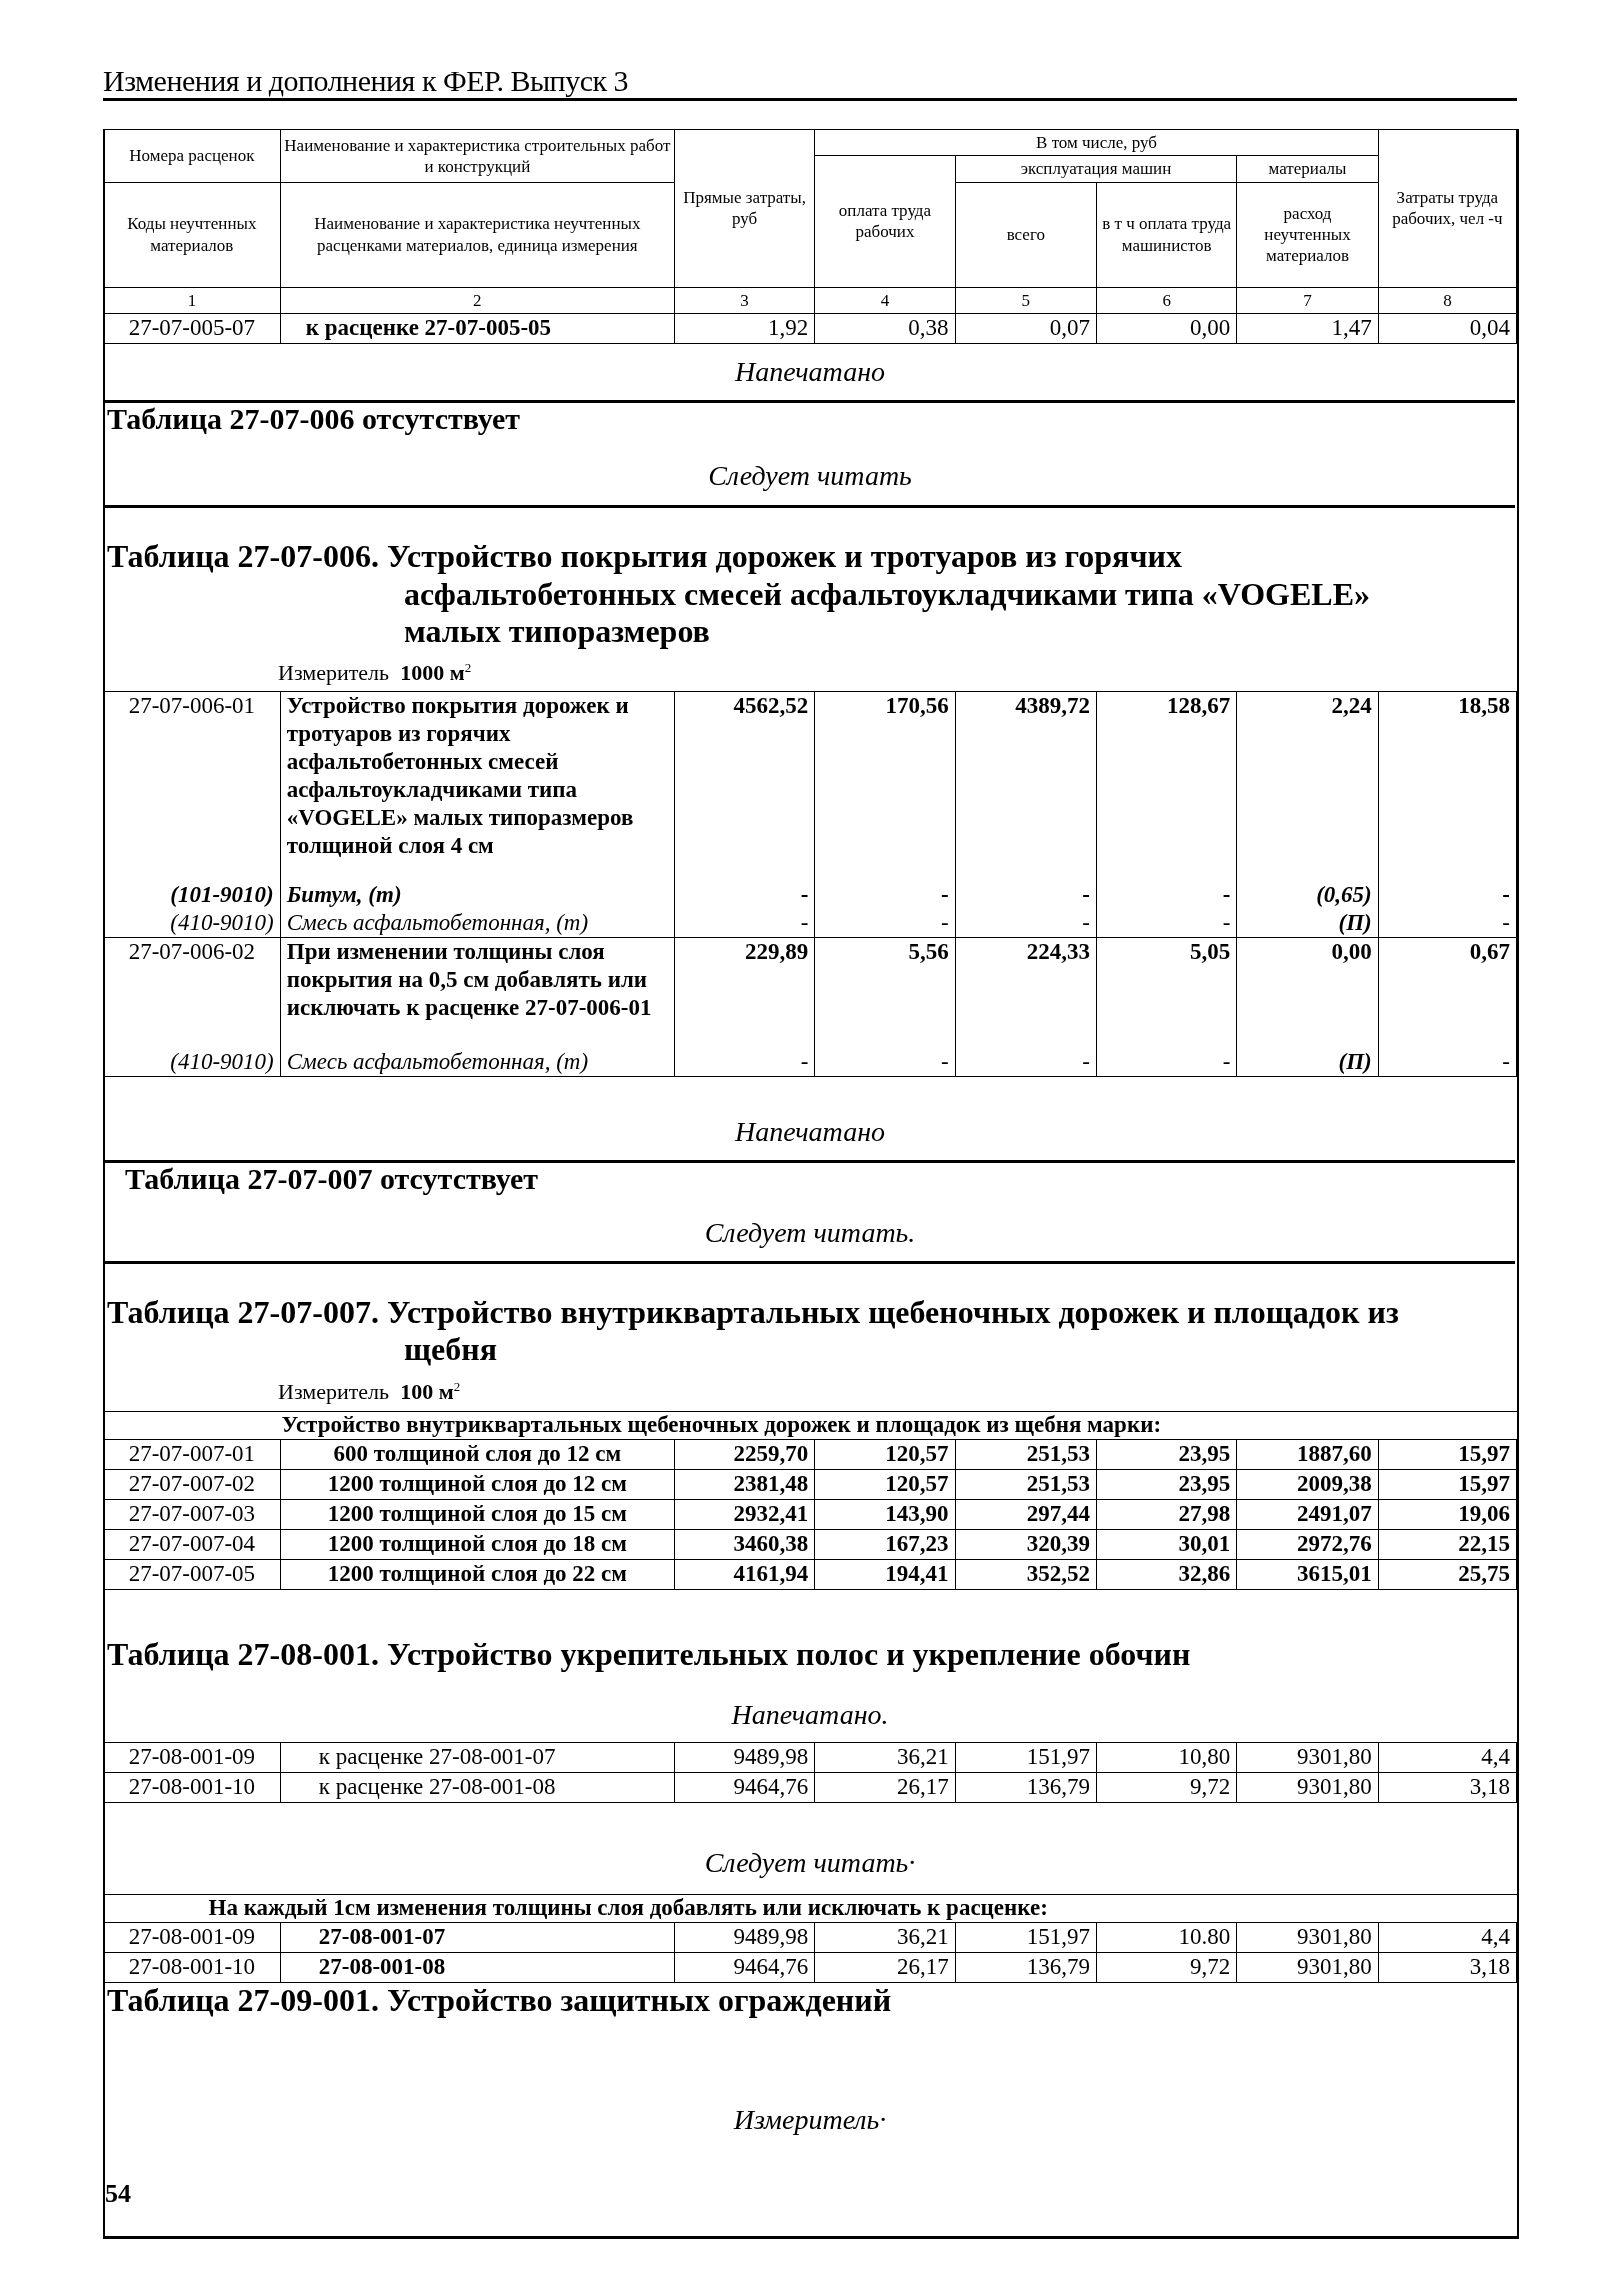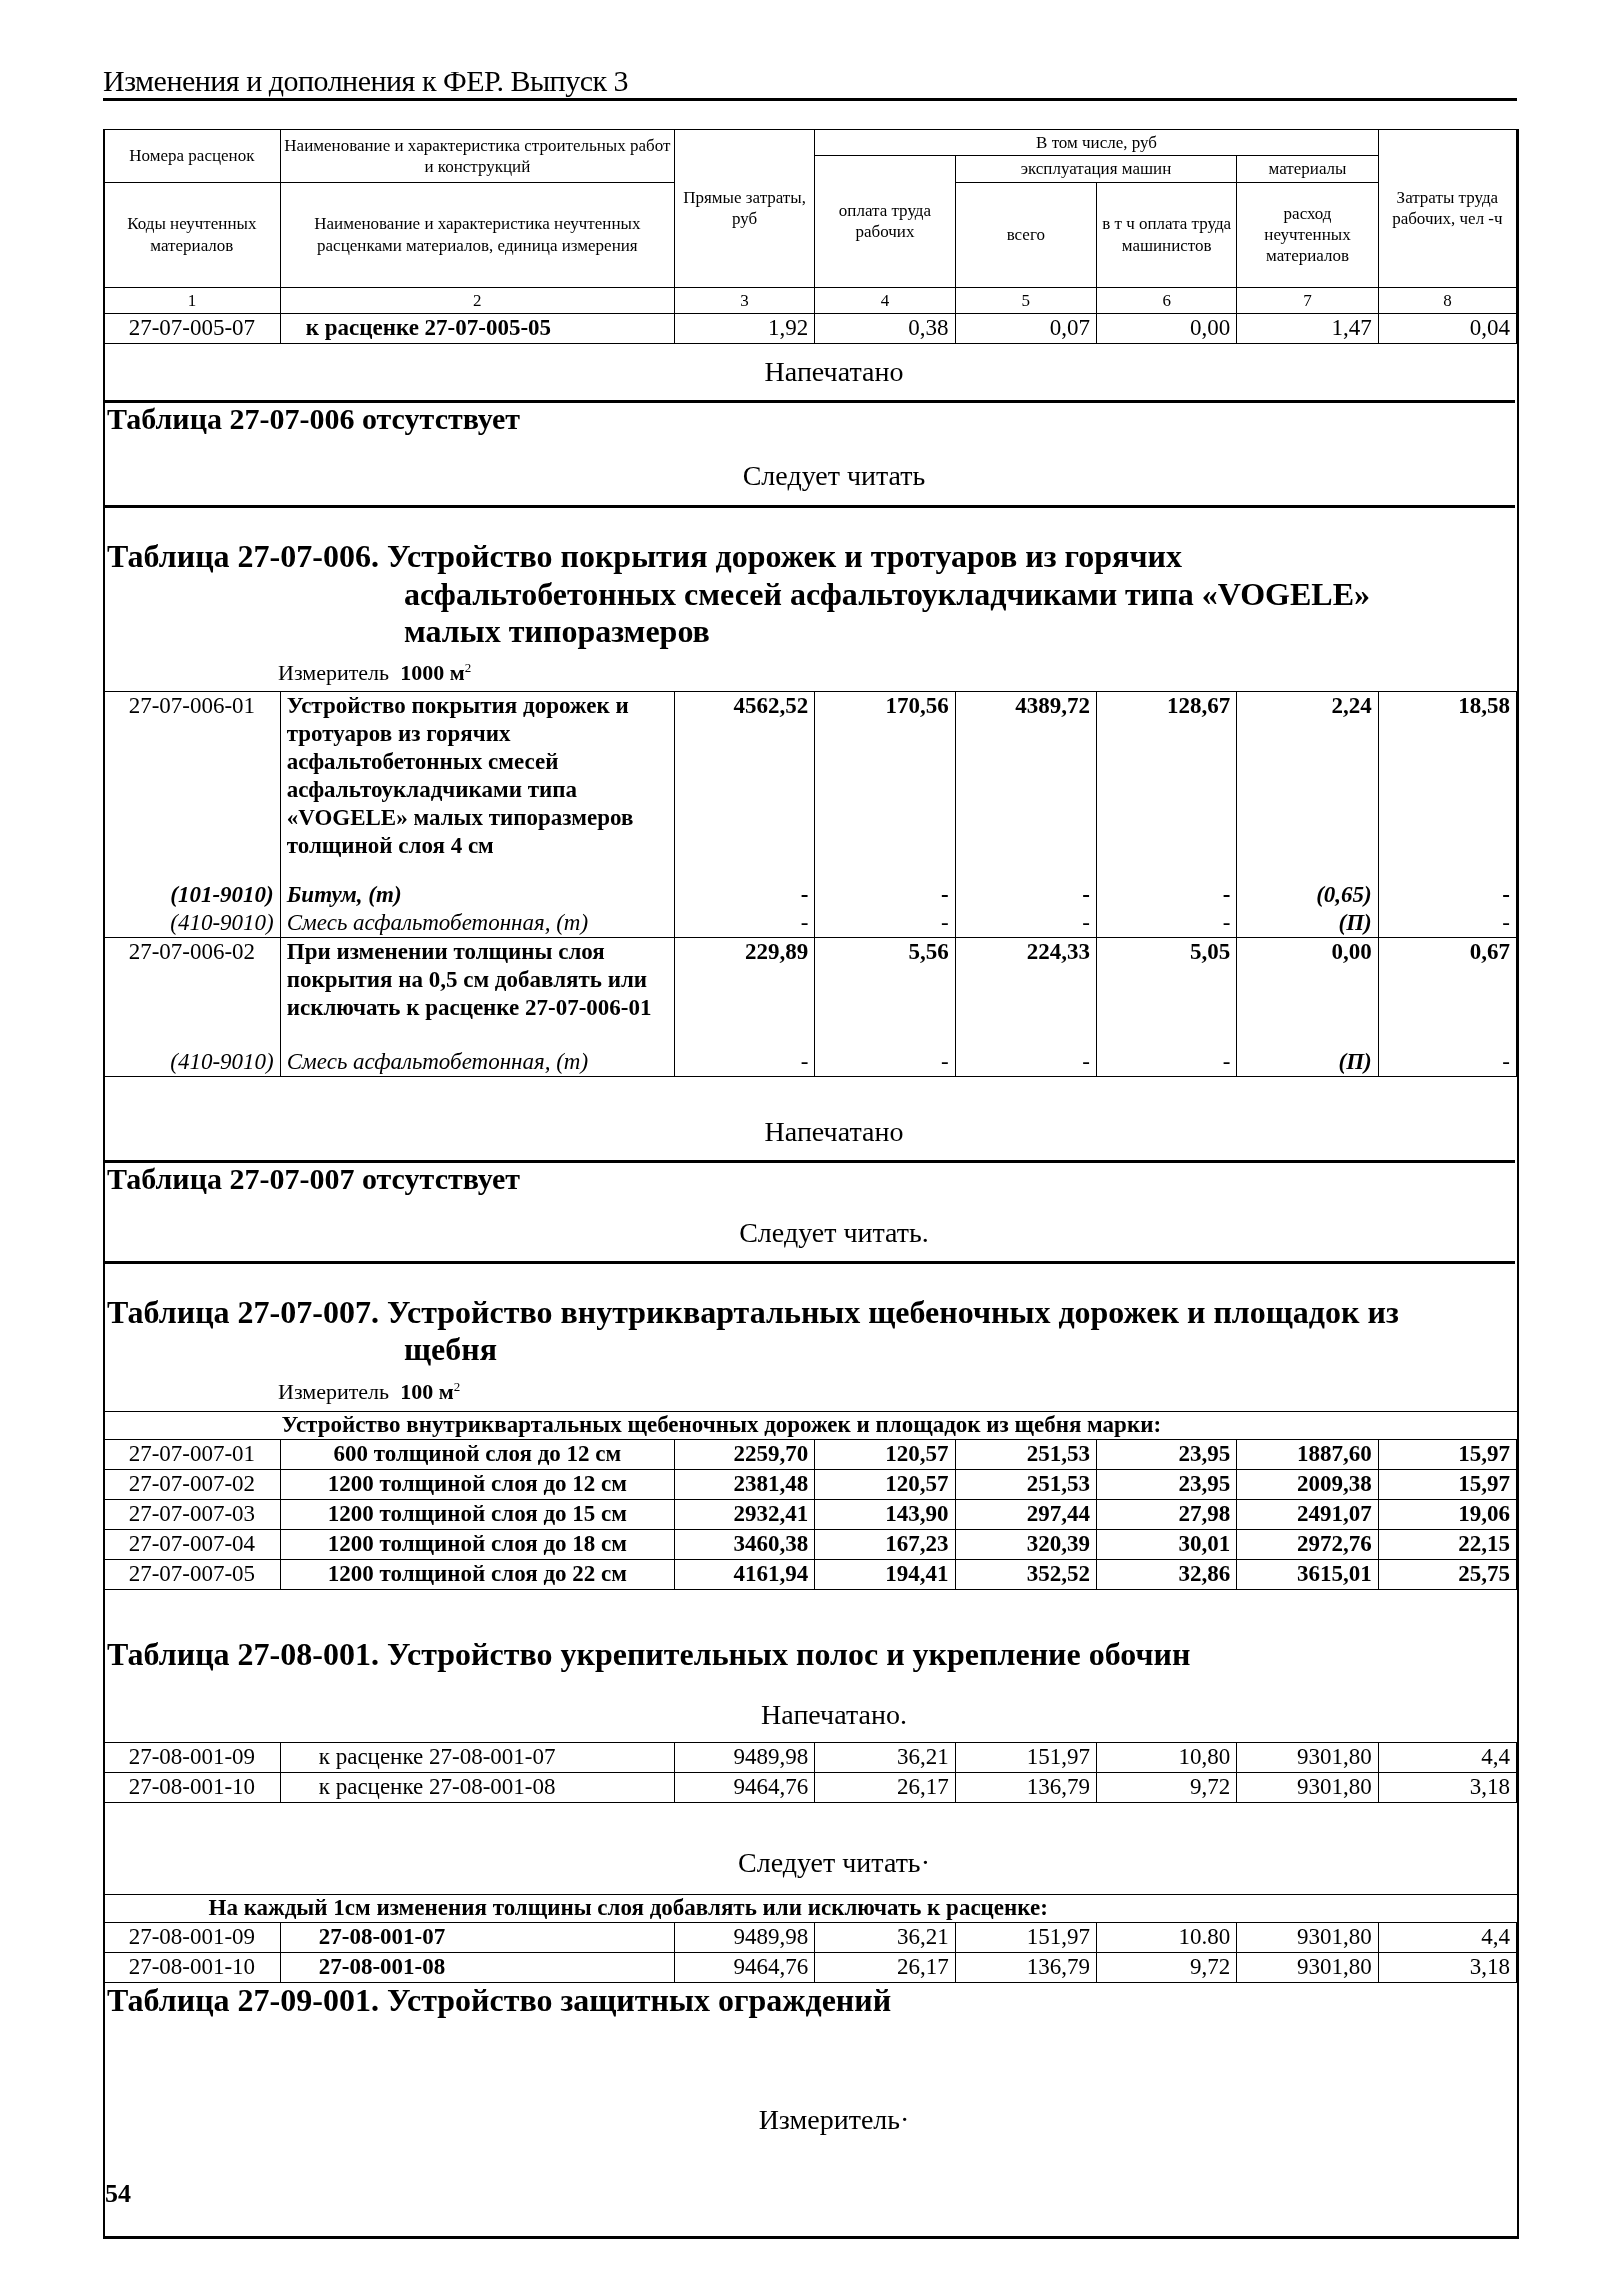--- a/index.html
+++ b/index.html
@@ -14,21 +14,21 @@
   .grid{position:absolute;left:103px;width:1414px;}
   .c1{width:165px}.c2{width:368px}.c3{width:131px}.c4{width:131px}
   .c5{width:132px}.c6{width:131px}.c7{width:132px}.c8{width:129px}
   .hd th{font-weight:normal;font-size:17px;text-align:center;vertical-align:middle;line-height:1.25;padding:2px 3px;}
   .num{text-align:right;}
   .cen{text-align:center;}
   .b{font-weight:bold;}
   .i{font-style:italic;}
   .row td{font-size:23px;height:29px;line-height:28px;}
   .band{position:absolute;left:105px;width:1410px;border-top:3px solid #000;}
-  .note{position:absolute;width:1410px;left:105px;text-align:center;font-size:28px;margin-left:24px;}
+  .note{position:absolute;width:1410px;left:105px;text-align:center;font-style:italic;font-size:28px;}
   .sec-title{position:absolute;left:107px;font-weight:bold;font-size:32px;line-height:37px;}
   .sec-sub{position:absolute;font-weight:bold;font-size:32px;line-height:37px;}
   .meter{position:absolute;left:278px;font-size:22px;}
   .meter sup{font-size:13px;}
   .big td{font-size:23px;line-height:28px;}
   .desc{font-weight:bold;}
   .span-row td{font-size:23px;height:27px;line-height:26px;}
   .pg{left:105px;top:2179px;font-size:26px;font-weight:bold;}
 </style>
 </head>
@@ -167,21 +167,21 @@
     <td class="num" style="border-top:none">-</td>
     <td class="num" style="border-top:none">-</td>
     <td class="num b i" style="border-top:none">(П)</td>
     <td class="num" style="border-top:none">-</td>
   </tr>
 </tbody>
   </table>
 
 <div class="note" style="top:1116px">Напечатано</div>
 <div class="band" style="top:1160px"></div>
-<div class="sec-title" style="top:1160px;font-size:30px;">Таблица 27-07-007 отсутствует</div>
+<div class="sec-title" style="top:1160px;font-size:30px;margin-left:18px;">Таблица 27-07-007 отсутствует</div>
 <div class="note" style="top:1217px">Следует читать.</div>
 <div class="band" style="top:1261px"></div>
 
 <div class="sec-title" style="top:1294px">Таблица 27-07-007. Устройство внутриквартальных щебеночных дорожек и площадок из</div>
 <div class="sec-sub" style="top:1331px;left:404px">щебня</div>
 <div class="meter" style="top:1379px">
   <span>Измеритель</span>&nbsp;
   <b>100 м</b><sup>2</sup>
 </div>
 

